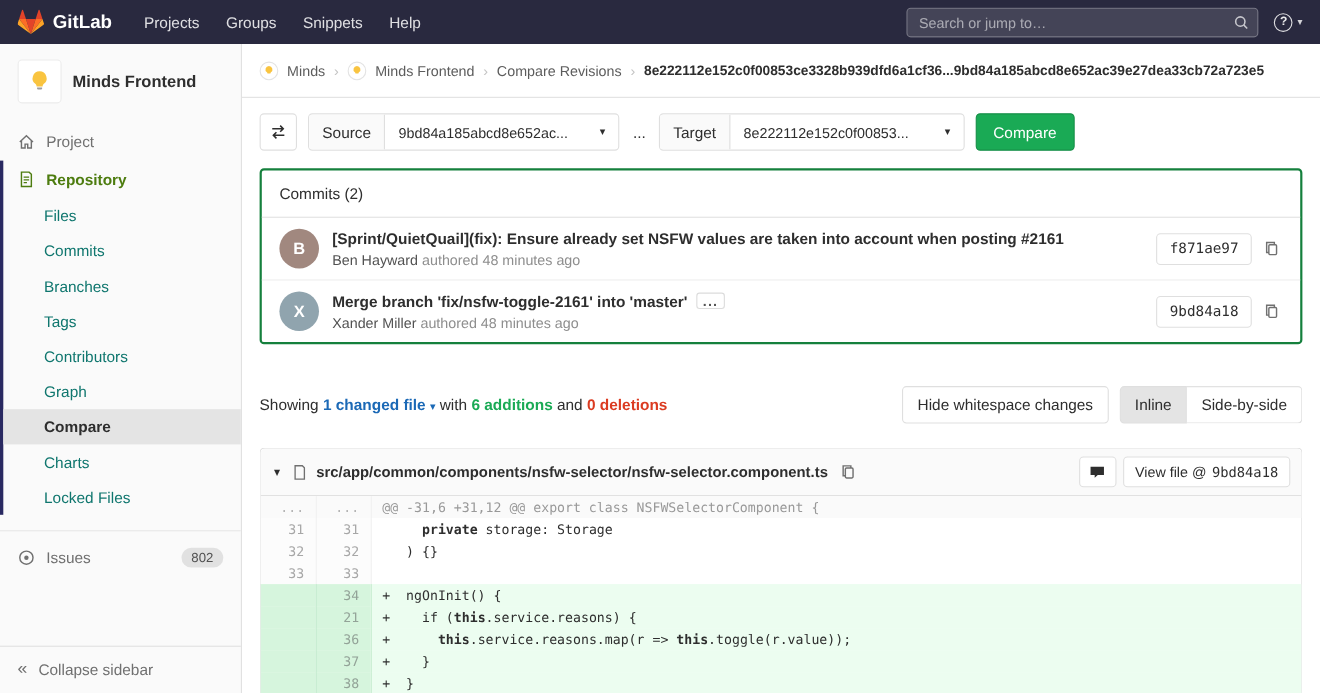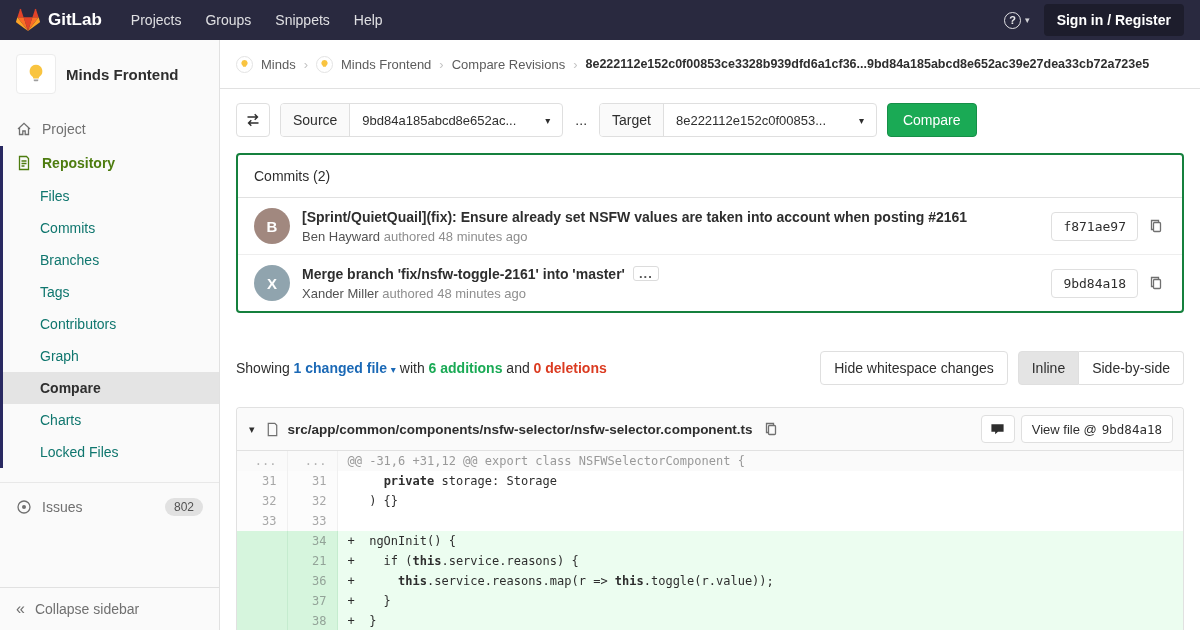--- a/index.html
+++ b/index.html
@@ -154,25 +154,33 @@
     </svg>
     <span class="logo-text">GitLab</span>
   </a>
   <div class="nav-menu">
     <a>Projects</a>
     <a>Groups</a>
     <a>Snippets</a>
     <a>Help</a>
   </div>
   <div class="nav-right">
+    <div class="search-box">
+      <input placeholder="Search or jump to…" style="">
+      <span class="search-icon">
+        <svg width="15" height="15" viewBox="0 0 16 16" fill="none" stroke="rgba(255,255,255,.7)" stroke-width="1.5">
+          <circle cx="7" cy="7" r="4.5"></circle>
+            <path d="m10.5 10.5 3.2 3.2"></path>
+        </svg>
+      </span>
+    </div>
     <div class="help-menu">
       <span class="q-circle">?</span>
       <span class="nav-caret">▾</span>
     </div>
-    <button class="signin">Sign in / Register</button>
   </div>
 </nav>
 
 <aside class="sidebar">
   <div class="sidebar-header">
     <span class="project-avatar">
       <svg width="22" height="22" viewBox="0 0 24 24">
         <path d="M12 2a7 7 0 0 0-4 12.7c.6.5 1 1.3 1 2.1v.2h6v-.2c0-.8.4-1.6 1-2.1A7 7 0 0 0 12 2z" fill="#f9c440"></path>
         <path d="M9.5 18h5v1.2a1 1 0 0 1-1 .8h-3a1 1 0 0 1-1-.8z" fill="#9e9e9e"></path>
       </svg>

